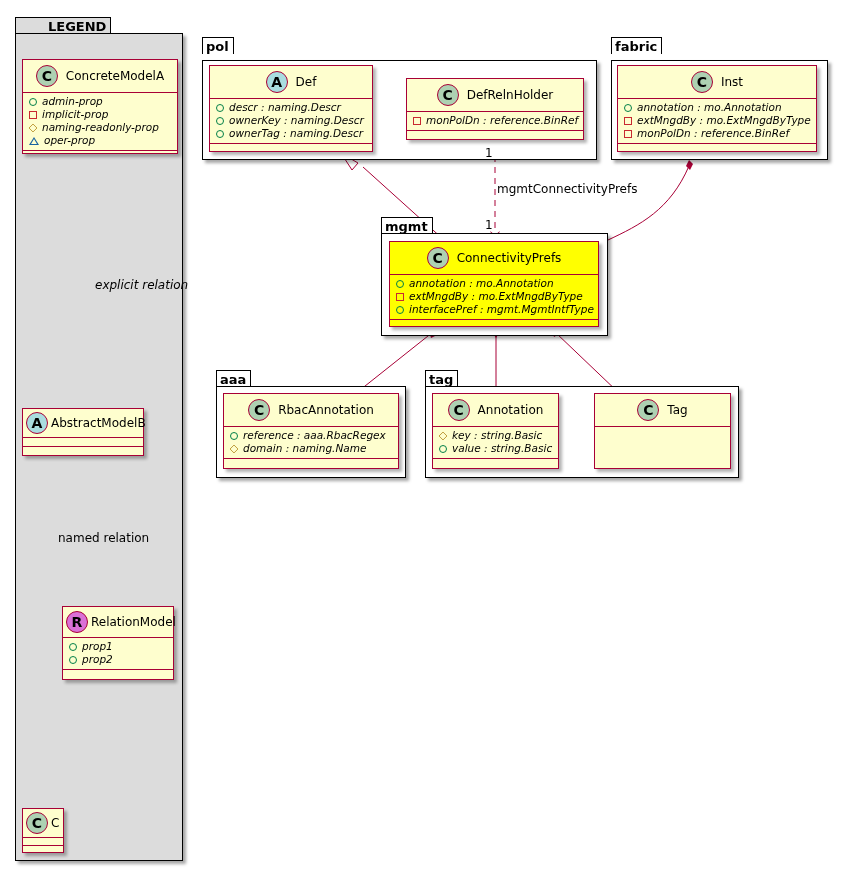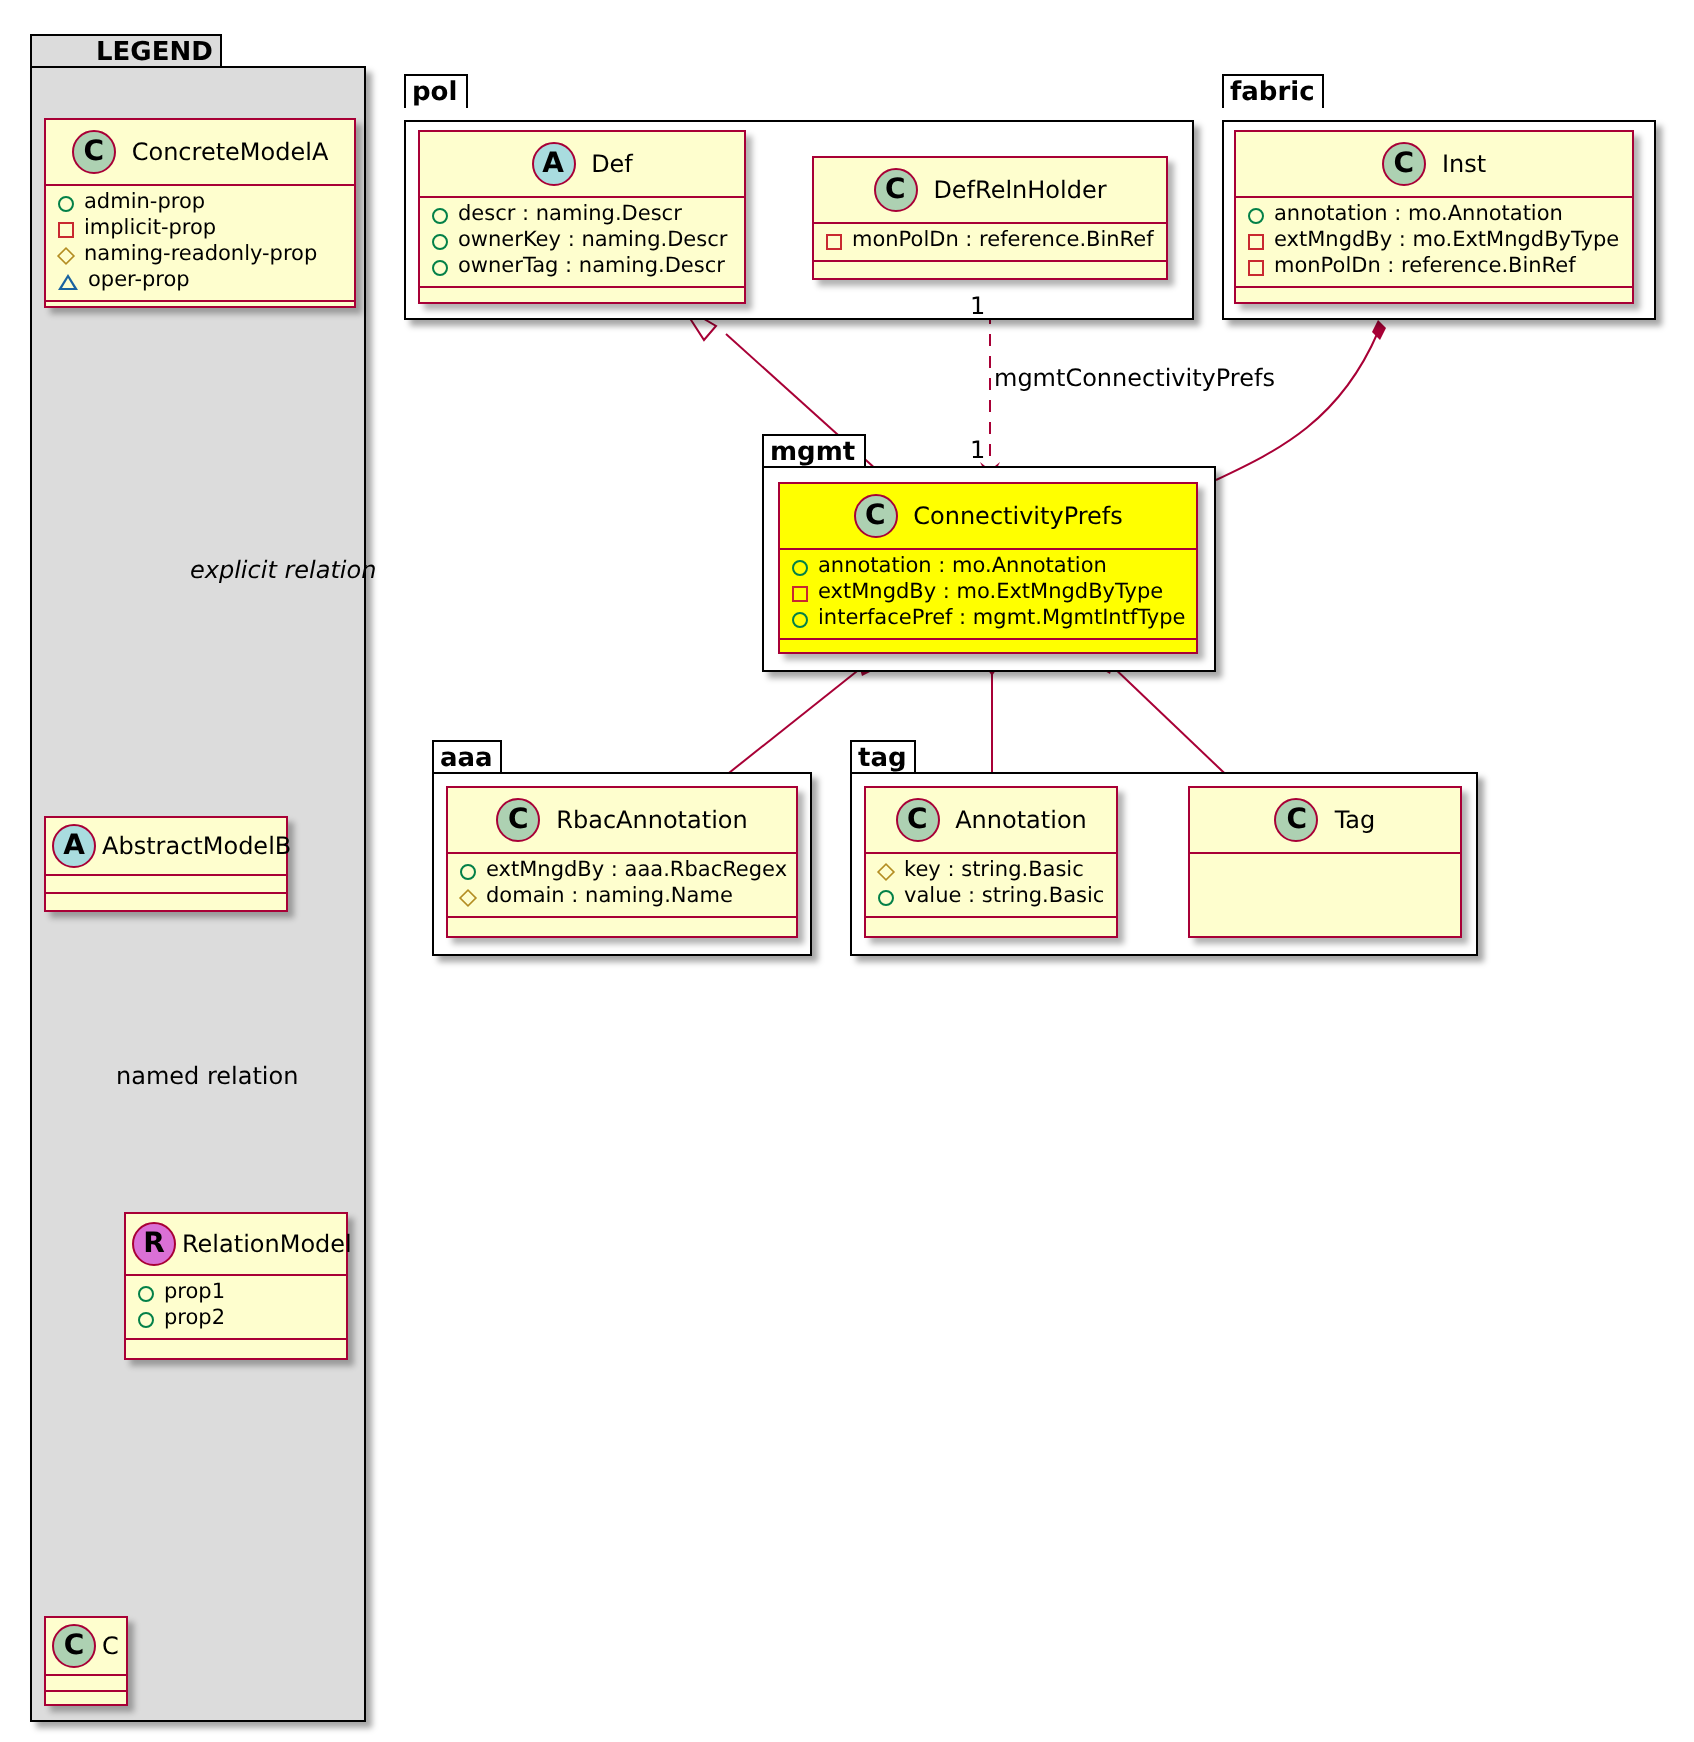--- a/index.html
+++ b/index.html
@@ -11,21 +11,21 @@
   .cls{position:absolute;background:#fefece;border:1.5px solid #a80036;box-shadow:3px 3px 3px rgba(0,0,0,0.3);box-sizing:border-box;font-size:11px;}
   .cls.hl{background:#ffff00;}
   .cls-head{display:flex;align-items:center;justify-content:center;height:32px;border-bottom:1.5px solid #a80036;gap:8px;font-size:12px;}
   .cls-head.small{justify-content:flex-start;padding-left:3px;gap:3px;height:28px;}
   .badge{width:22px;height:22px;border-radius:50%;border:1px solid #a80036;display:flex;align-items:center;justify-content:center;font-weight:bold;font-size:14px;box-sizing:border-box;flex:none;}
   .badge.c{background:#add1b2;}
   .badge.a{background:#a9dcdf;}
   .badge.r{background:#da70d6;}
   .italic{}
   .attrs{padding:2px 0 3px 6px;border-bottom:1.5px solid #a80036;line-height:13px;font-size:10.5px;}
-  .attr{display:flex;align-items:center;gap:5px;white-space:nowrap;}
+  .attr{display:flex;align-items:center;gap:5px;white-space:nowrap;font-style:italic;}
   .vis{width:8px;height:8px;display:inline-block;flex:none;box-sizing:border-box;}
   .vis.pub{border:1px solid #038048;border-radius:50%;}
   .vis.priv{border:1px solid #c82930;}
   .vis.prot{border:1px solid #b38d22;transform:rotate(45deg) scale(0.8);}
   .vis.pkgv{width:0;height:0;border-left:5px solid transparent;border-right:5px solid transparent;border-bottom:8px solid #1963a0;position:relative;}
   .vis.pkgv::after{content:"";position:absolute;left:-3px;top:2px;border-left:3px solid transparent;border-right:3px solid transparent;border-bottom:5px solid #fefece;}
   .methods{height:8px;}
   .lbl{position:absolute;font-size:12px;white-space:nowrap;}
   .stereo{position:absolute;font-size:17px;font-style:italic;margin-top:32px;}
 </style>
@@ -230,21 +230,21 @@
 <div class="pkg-tab" style="left:216px;top:370px;">aaa</div>
 <div class="pkg-body" style="left:216px;top:386px;width:190px;height:92px;"></div>
 <div class="cls" style="left:223px;top:393px;width:176px;height:76px;">
   <div class="cls-head">
     <span class="badge c">C</span>
     <span>RbacAnnotation</span>
   </div>
   <div class="attrs">
     <div class="attr">
         <span class="vis pub"></span>
-        <span>extMngdBy : aaa.RbacRegex</span>
+        <span>reference : aaa.RbacRegex</span>
       </div>
     <div class="attr">
         <span class="vis prot"></span>
         <span>domain : naming.Name</span>
       </div>
   </div>
   <div class="methods"></div>
 </div>
 
 <div class="pkg-tab" style="left:425px;top:370px;">tag</div>

